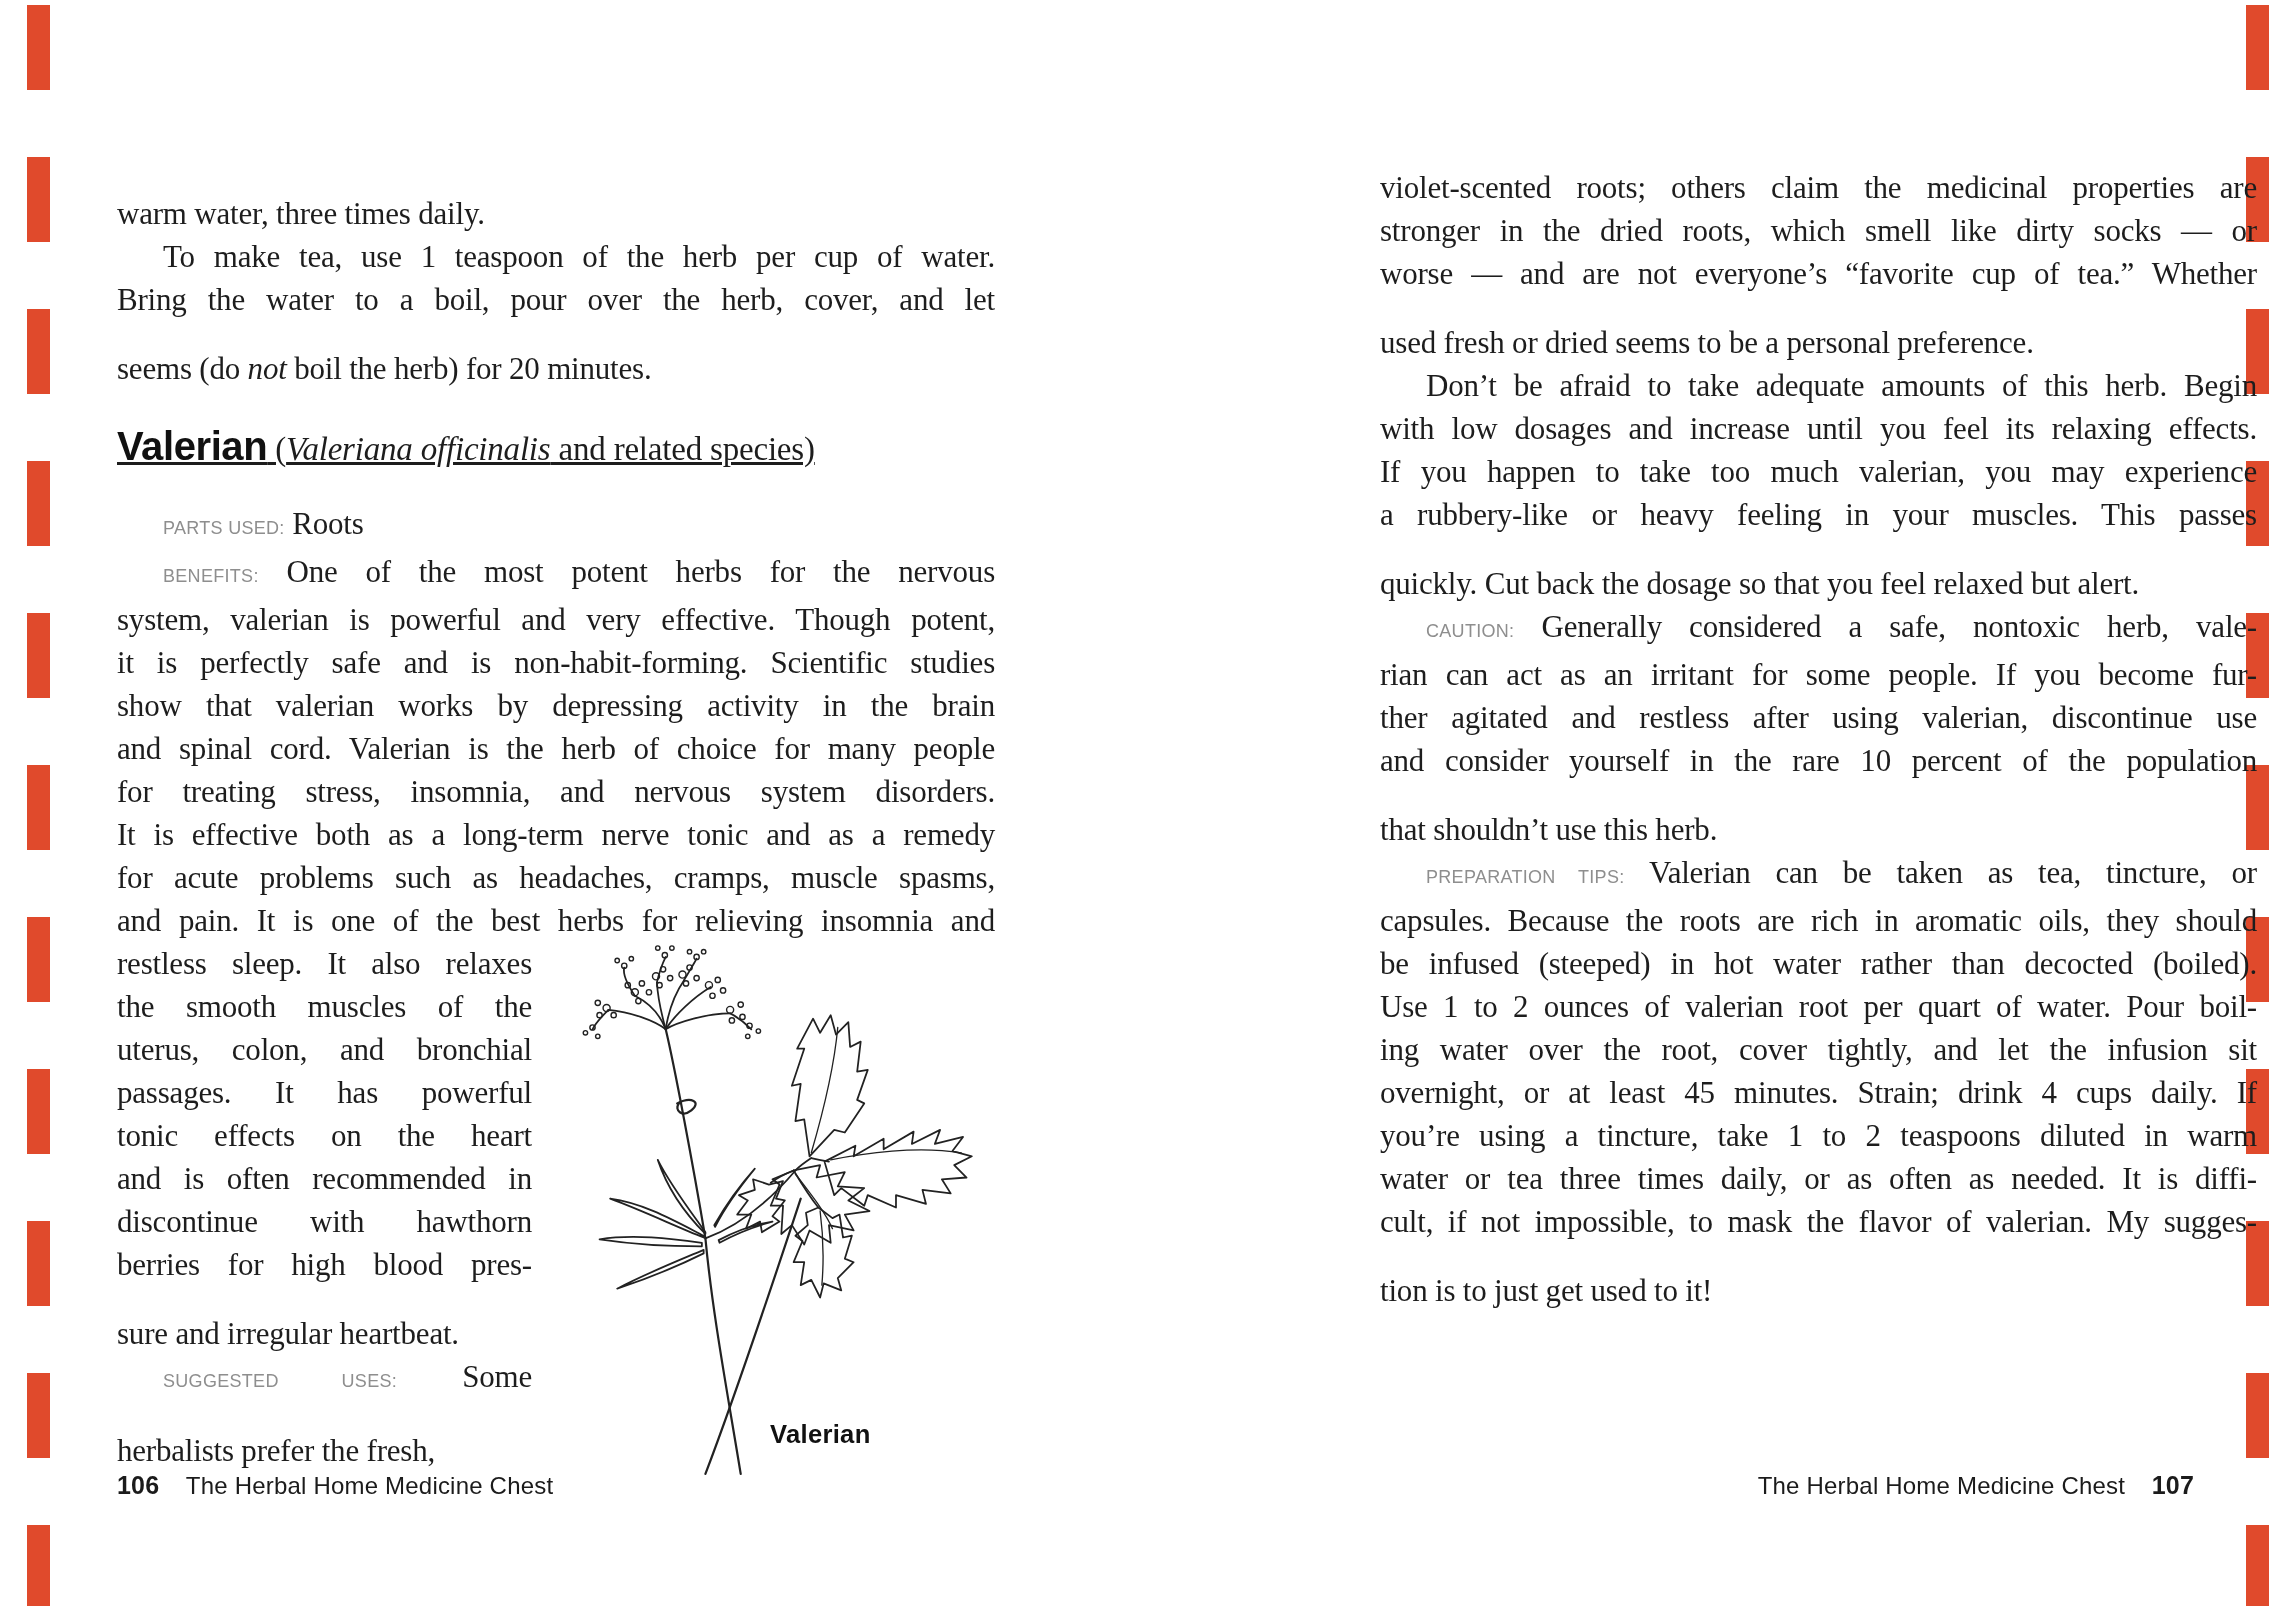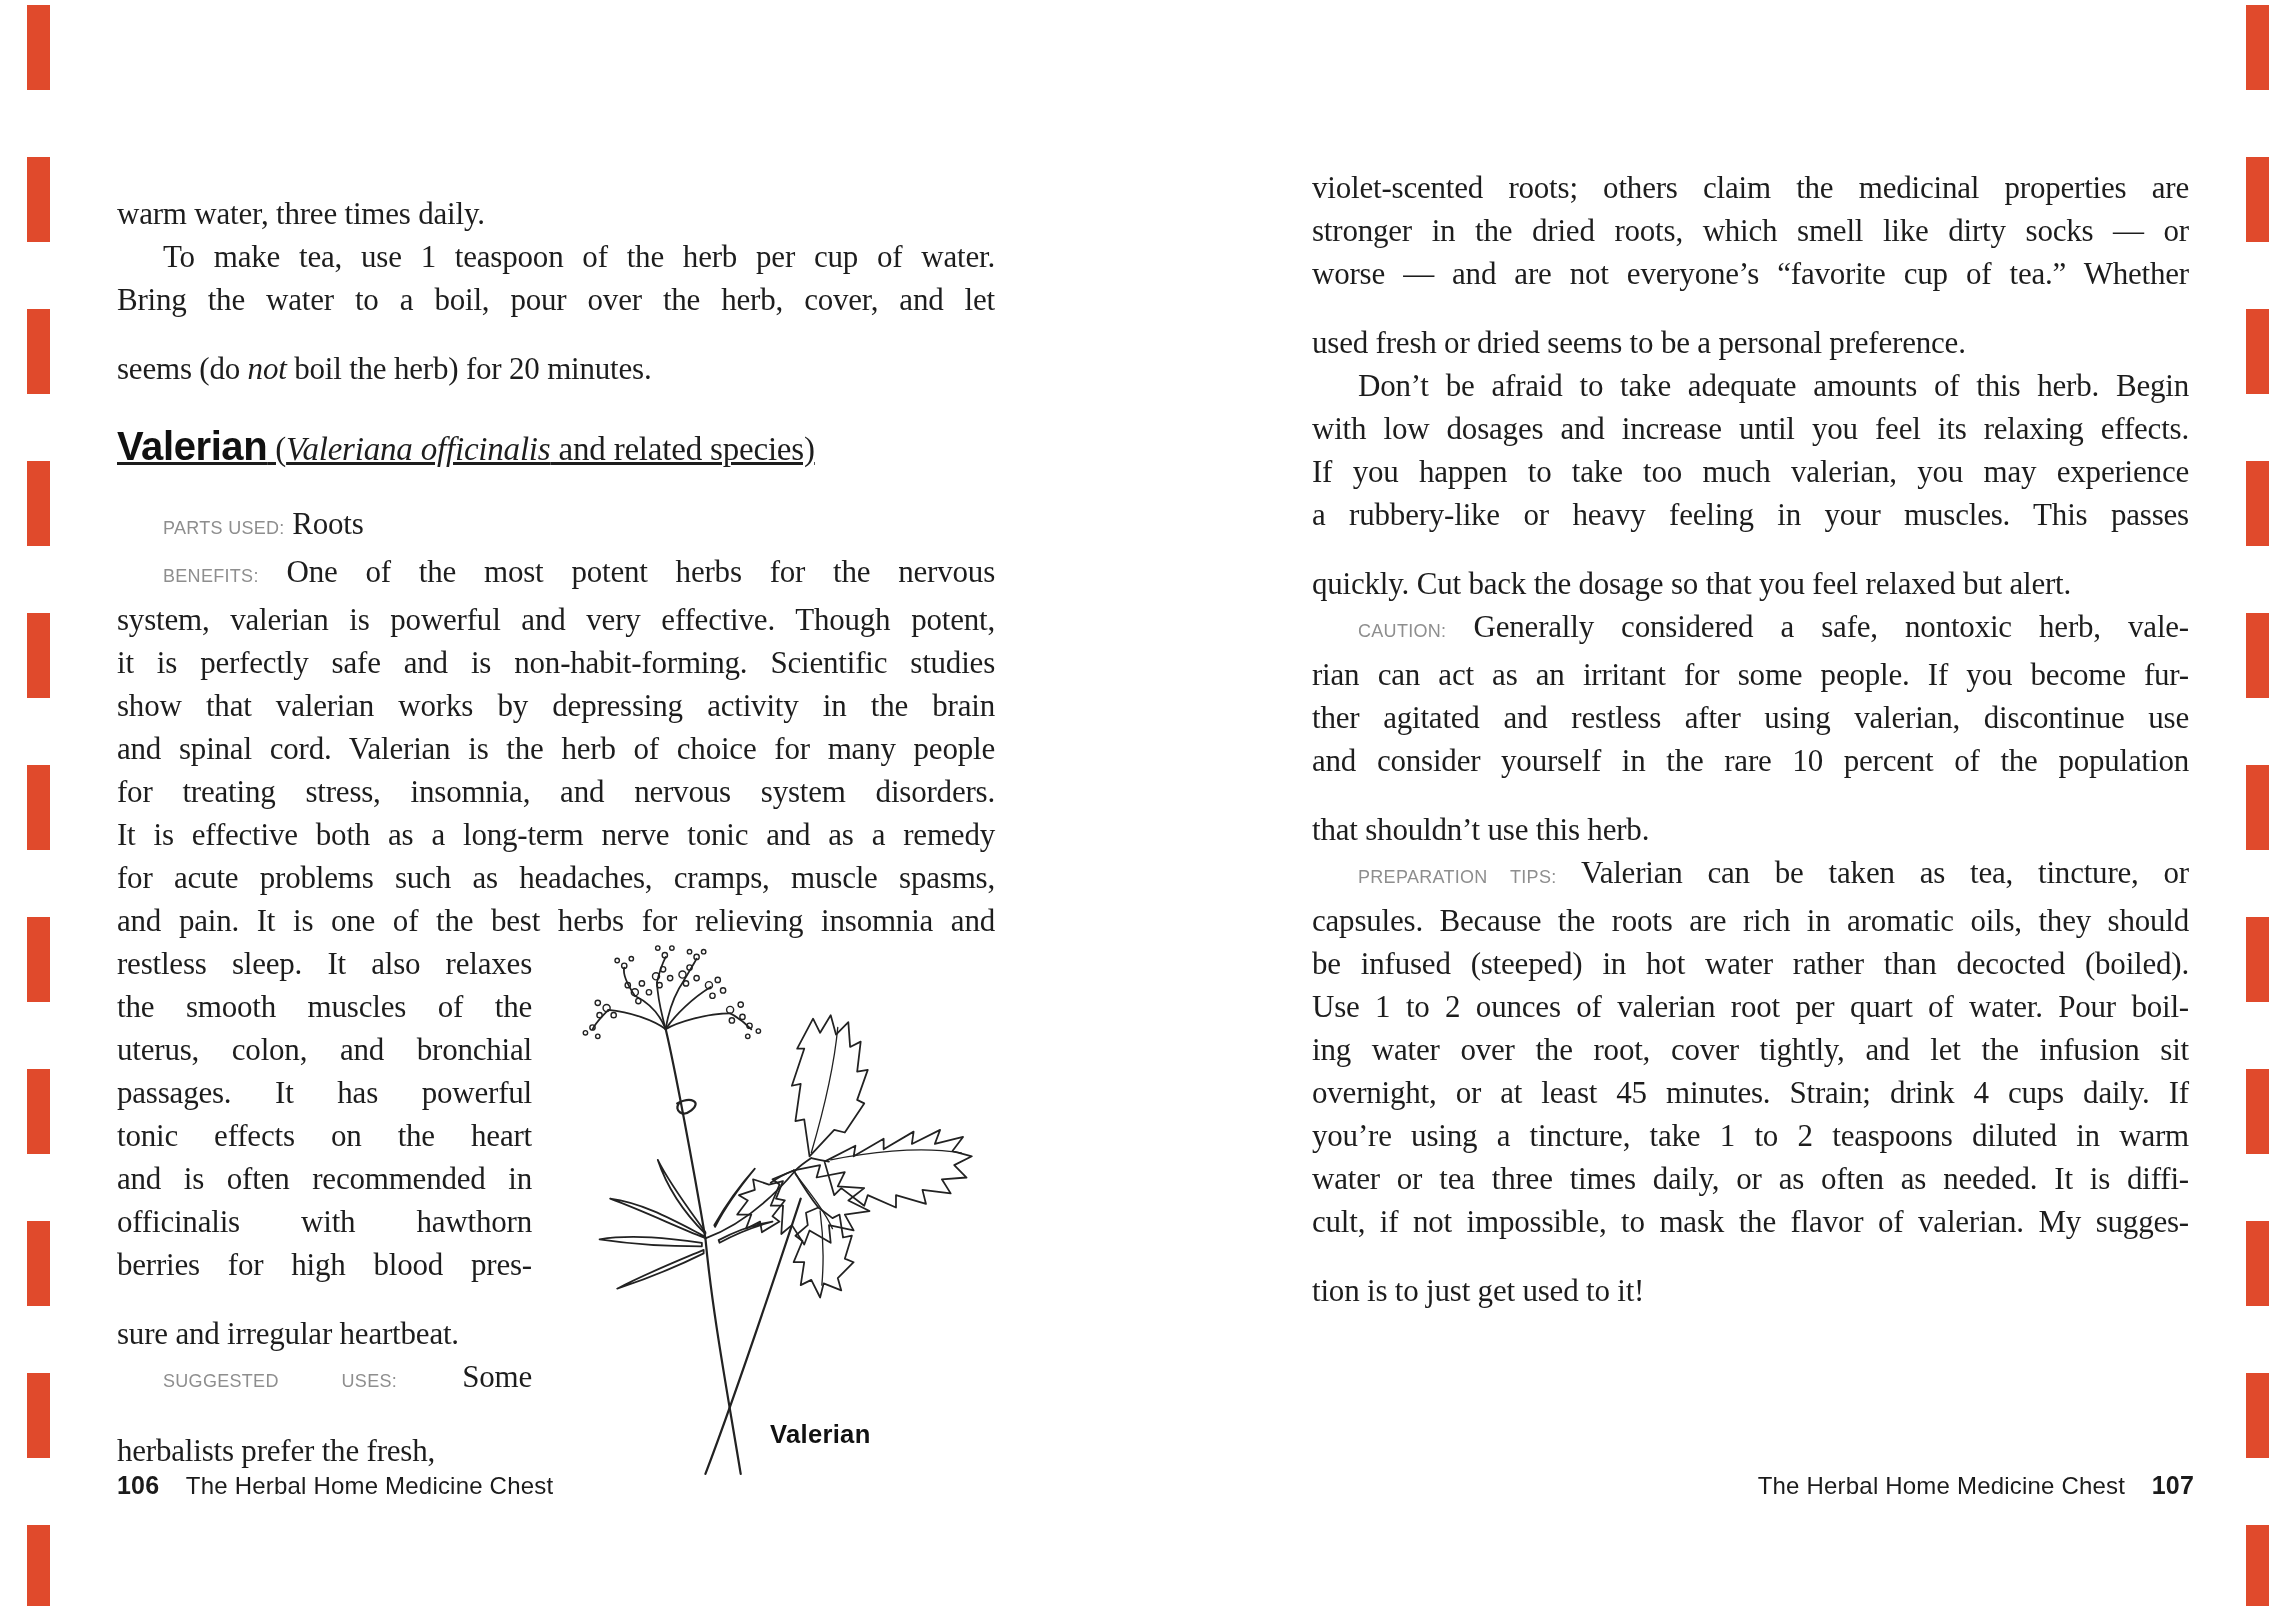--- a/index.html
+++ b/index.html
@@ -15,21 +15,21 @@
   }
   
   .edge{position:absolute;top:5.3px;height:1602px;width:23px;
     background:repeating-linear-gradient(to bottom, var(--red) 0px, var(--red) 85px, transparent 85px, transparent 152px);}
   .edge.l{left:26.5px;}
   .edge.r{left:2246px;}
 
   
   .col{position:absolute;top:166px;font-size:31px;line-height:43px;letter-spacing:-0.2px;color:var(--ink);}
   .col.left{left:117px;width:878px;}
-  .col.right{left:1312px;width:877px;}
+  .col.right{left:1380px;width:877px;}
   .ln{text-align:justify;text-align-last:justify;}
   .ln.last{text-align-last:left;margin-top:26px;}
   .ln.ind{text-indent:46px;}
   .narrow{width:415px;}
   .lbl{font-family:"Liberation Sans", sans-serif;font-weight:400;font-size:18px;color:var(--lblgray);letter-spacing:0.3px;}
   .i{font-style:italic;}
 
   .heading{margin-top:30px;line-height:53px;text-align:left;white-space:nowrap;text-decoration:underline;}
   .hname{font-family:"Liberation Sans", sans-serif;font-weight:700;font-size:40px;letter-spacing:-0.4px;color:#111;}
   .hserif{font-size:33px;}
@@ -81,21 +81,21 @@
       <div class="ln"><span>for acute problems such as headaches, cramps, muscle spasms,</span></div>
       <div class="ln"><span>and pain. It is one of the best herbs for relieving insomnia and</span></div>
     </div>
   <div class="narrow">
       <div class="ln"><span>restless sleep. It also relaxes</span></div>
       <div class="ln"><span>the smooth muscles of the</span></div>
       <div class="ln"><span>uterus, colon, and bronchial</span></div>
       <div class="ln"><span>passages. It has powerful</span></div>
       <div class="ln"><span>tonic effects on the heart</span></div>
       <div class="ln"><span>and is often recommended in</span></div>
-      <div class="ln"><span>officinalis with hawthorn</span></div>
+      <div class="ln"><span>discontinue with hawthorn</span></div>
       <div class="ln"><span>berries for high blood pres-</span></div>
       <div class="ln last"><span>sure and irregular heartbeat.</span></div>
     </div>
   <div class="narrow">
       <div class="ln ind"><span class="lbl">SUGGESTED USES:</span><span> Some</span></div>
       <div class="ln last"><span>herbalists prefer the fresh,</span></div>
     </div>
 
   <svg class="illus" viewBox="0 0 460 620" xmlns="http://www.w3.org/2000/svg">
     <g stroke="#222" fill="none" stroke-width="2" stroke-linecap="round" stroke-linejoin="round">

